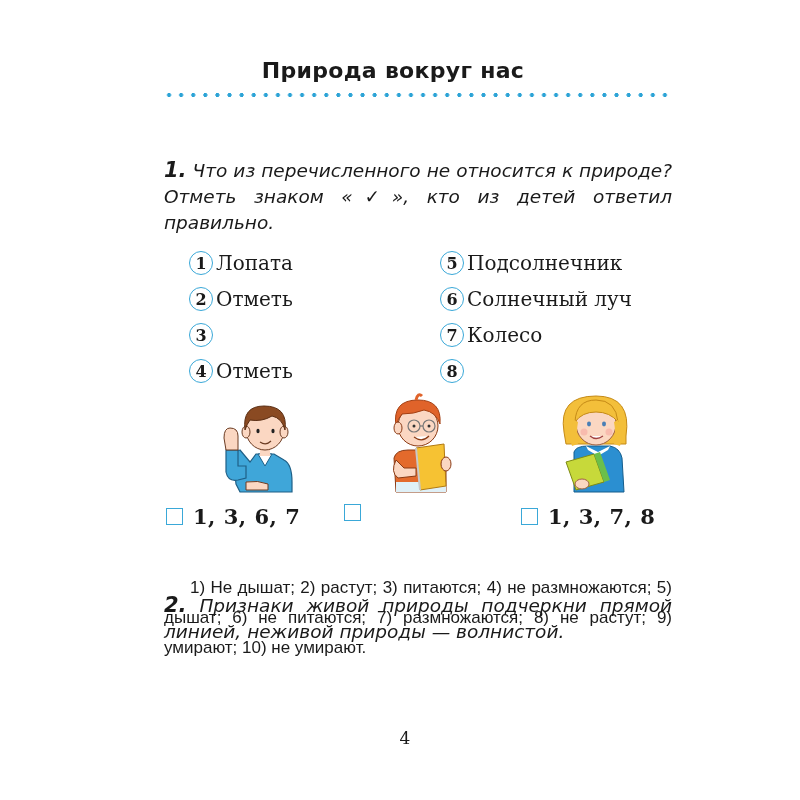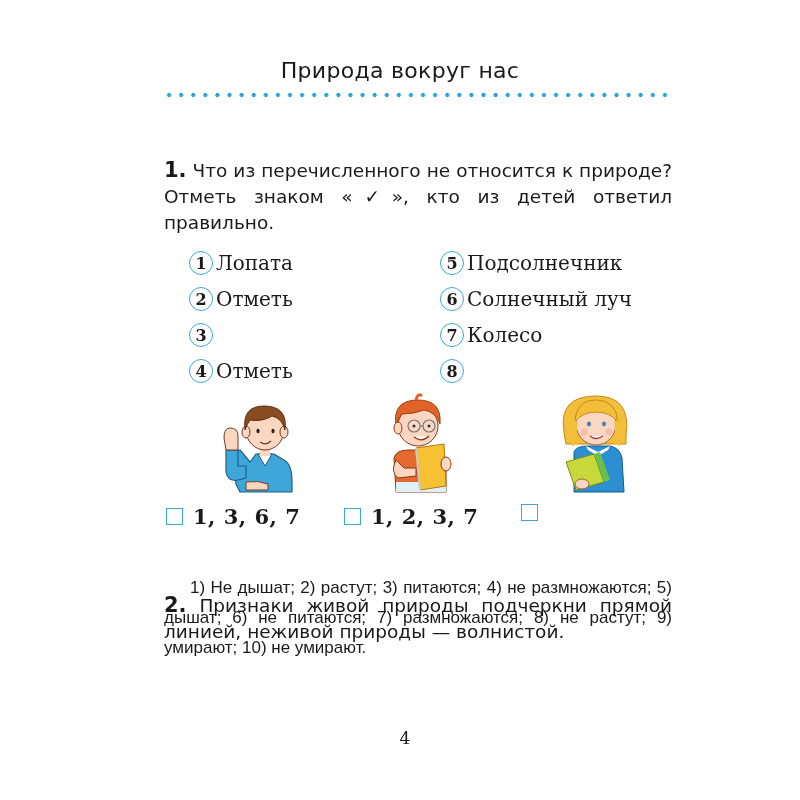--- a/index.html
+++ b/index.html
@@ -1,37 +1,38 @@
 <!DOCTYPE html>
 <html><head>
   <meta charset="utf-8">
   <style>
     * { box-sizing: border-box; margin: 0; padding: 0; }
     html, body { width: 800px; height: 800px; background: #ffffff; overflow: hidden; }
     body { position: relative; color: #1a1a1a; }
 
     .page-title {
-      position: absolute; left: 11px; top: 58px; width: 734px;
+      position: absolute; left: 4px; top: 58px; width: 734px;
       text-align: center;
       font-family: "DejaVu Sans", sans-serif;
-      font-weight: normal; font-size: 22px; letter-spacing: 0.3px;
+      font-weight: bold; font-size: 22px; letter-spacing: 0.3px;
       padding-left: 44px;
     }
     .dotted-rule {
       position: absolute; left: 163px; top: 92px; width: 510px; height: 6px;
       background-image: radial-gradient(circle, #2ba3d6 1.8px, transparent 2.2px);
       background-size: 12.1px 6px;
       background-repeat: repeat-x;
     }
 
     .task {
       position: absolute; left: 164px; width: 508px;
       font-family: "DejaVu Sans", sans-serif;
       font-size: 18.5px; line-height: 26px;
       text-align: justify;
+      font-style: italic;
     }
     .task-number { font-weight: bold; font-size: 21px; }
     .task1 { top: 157px; }
     .task2 { top: 548px; margin-top: 44px; }
 
     .options { position: absolute; left: 189px; top: 248px; width: 490px; }
     .option {
       position: absolute; height: 30px; display: flex; align-items: center;
       font-family: "DejaVu Serif", serif; font-size: 20px;
     }
@@ -198,24 +199,24 @@
   </svg>
 </div>
 
 <div class="answers">
   <div class="answer" style="left:166px;">
     <span class="checkbox"></span>
     <span>1, 3, 6, 7</span>
   </div>
   <div class="answer" style="left:344px;">
     <span class="checkbox"></span>
-    <span>1, 2, 3, 7</span>
   </div>
   <div class="answer" style="left:521px;">
     <span class="checkbox"></span>
+    <span>1, 3, 7, 8</span>
   </div>
 </div>
 
 <div class="task task2">
   <span class="task-number">2.</span>
   <span>Признаки живой природы подчеркни прямой линией, неживой природы — волнистой.</span>
 </div>
 <div class="task2-body">1) Не дышат; 2) растут; 3) питаются; 4) не размножаются; 5) дышат; 6) не питаются; 7) размножаются; 8) не растут; 9) умирают; 10) не умирают.</div>
 
 <div class="page-number">4</div>

